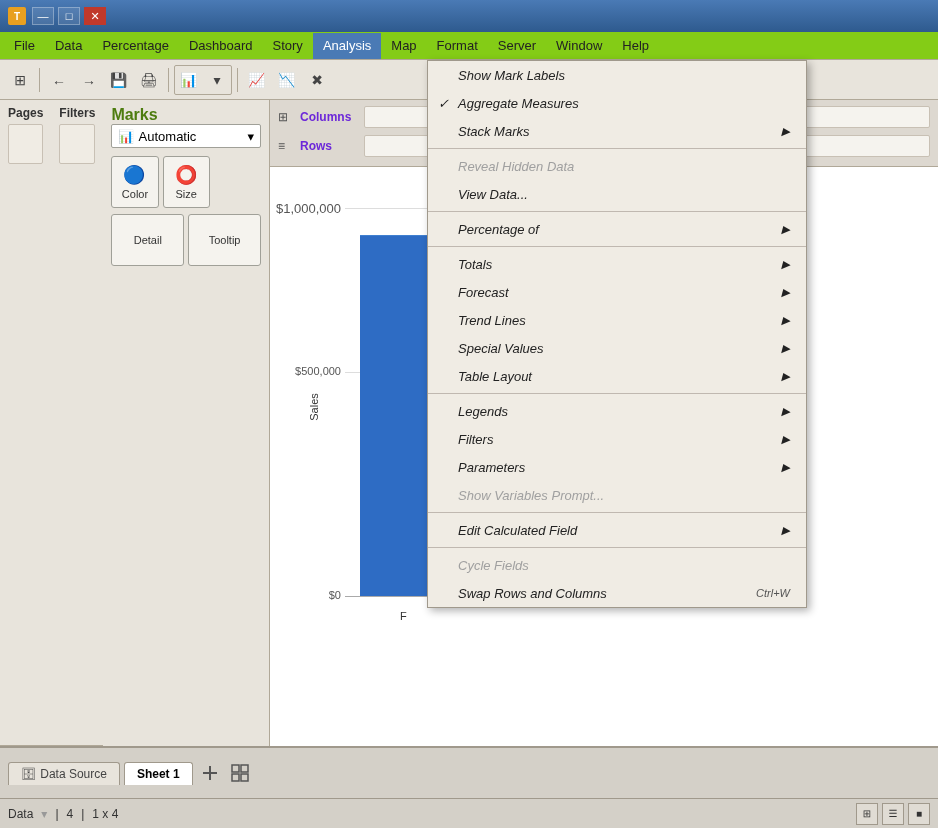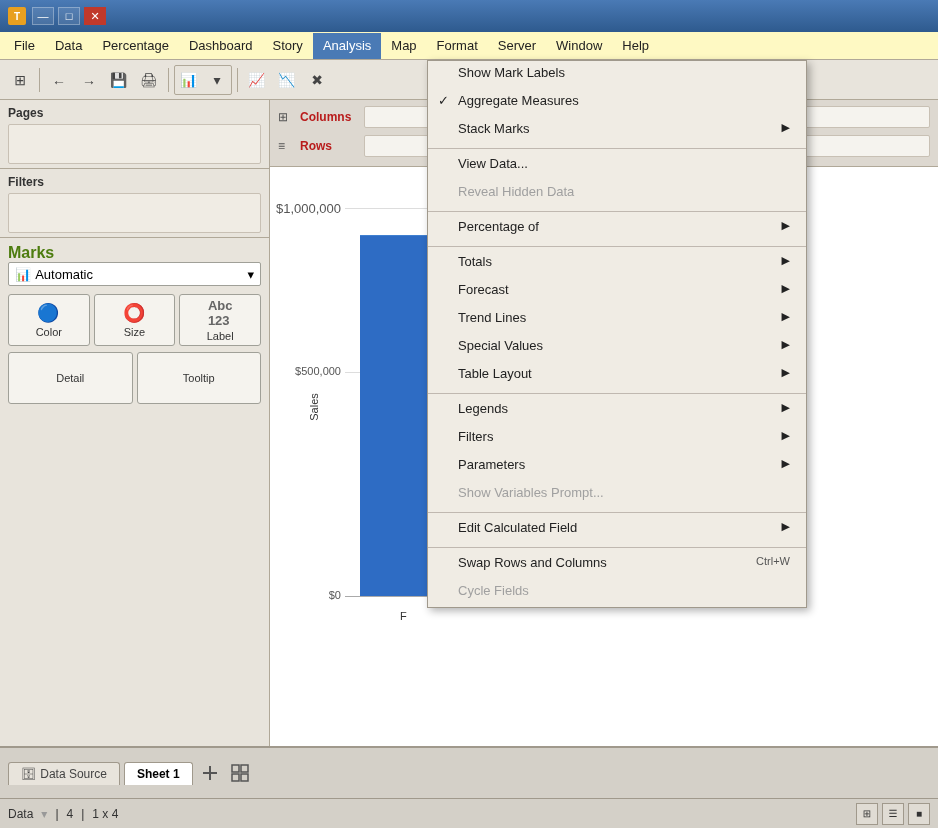--- a/index.html
+++ b/index.html
@@ -57,21 +57,21 @@
       background: rgba(255,255,255,0.1);
       color: white;
     }
     .title-btn.close-btn {
       background: #c0392b;
       border-color: #c0392b;
     }
 
     
     .menu-bar {
-      background: #fef9c3;
+      background: #84cc16;
       height: 28px;
       display: flex;
       align-items: center;
       padding: 0 4px;
       border-bottom: 1px solid #b0a898;
     }
     .menu-item {
       padding: 3px 10px;
       cursor: pointer;
       font-size: 13px;
@@ -125,21 +125,20 @@
       border: none;
       border-radius: 0;
     }
 
     
     .left-panel {
       width: 270px;
       background: #e8e4dc;
       border-right: 1px solid #b0a898;
       display: flex;
-      flex-direction: column;
       flex-shrink: 0;
     }
 
     .panel-section {
       padding: 6px 8px 4px 8px;
       border-bottom: 1px solid #b0a898;
     }
     .panel-label {
       font-size: 12px;
       color: #333;
@@ -159,21 +158,21 @@
       margin-bottom: 3px;
       gap: 4px;
     }
     .col-row-icon {
       font-size: 12px;
       color: #555;
       width: 18px;
     }
     .col-row-label {
       font-size: 12px;
-      color: #b91c1c;
+      color: #6d28d9;
       font-weight: 600;
       width: 60px;
     }
     .col-row-drop {
       flex: 1;
       height: 22px;
       background: #f5f3ee;
       border: 1px solid #c8c0b4;
       border-radius: 2px;
     }
@@ -320,26 +319,28 @@
       top: 60px;
       left: 427px;
       width: 380px;
       background: #f0ece4;
       border: 1px solid #a0998c;
       box-shadow: 3px 3px 8px rgba(0,0,0,0.3);
       z-index: 200;
     }
     .menu-item-row {
       display: flex;
+      align-items: center;
       padding: 4px 16px 4px 30px;
       cursor: pointer;
       font-size: 13px;
       color: #222;
       height: 28px;
       position: relative;
+      font-style: italic;
     }
     .menu-item-row:hover, .menu-item-row.highlighted {
       background: #3a6ab0;
       color: white;
     }
     .menu-item-row.disabled {
       color: #a0a0a0;
       cursor: default;
     }
     .menu-item-row .checkmark {
@@ -434,24 +435,20 @@
           <span style="margin-left:auto;">▾</span>
         </div>
         <div class="marks-buttons">
           <div class="mark-btn">
             <div class="mark-btn-icon">🔵</div>
             <span>Color</span>
           </div>
           <div class="mark-btn">
             <div class="mark-btn-icon">⭕</div>
             <span>Size</span>
-          </div>
-          <div class="mark-btn">
-            <div class="mark-btn-icon" style="font-size:13px;font-weight:bold;color:#666;">Abc<br>123</div>
-            <span>Label</span>
           </div>
         </div>
         <div class="mark-buttons-row2">
           <div class="mark-btn">
             <span>Detail</span>
           </div>
           <div class="mark-btn">
             <span>Tooltip</span>
           </div>
         </div>
@@ -552,27 +549,27 @@
     <span class="checkmark">✓</span>
     <span>Aggregate Measures</span>
   </div>
 
   <div class="menu-item-row">
     <span>Stack Marks</span>
     <span class="arrow">▶</span>
   </div>
   <div class="menu-separator"></div>
 
-  <div class="menu-item-row">
-    <span>View Data...</span>
-  </div>
-
   <div class="menu-item-row disabled">
     <span>Reveal Hidden Data</span>
   </div>
+
+  <div class="menu-item-row">
+    <span>View Data...</span>
+  </div>
   <div class="menu-separator"></div>
 
   <div class="menu-item-row">
     <span>Percentage of</span>
     <span class="arrow">▶</span>
   </div>
   <div class="menu-separator"></div>
 
   <div class="menu-item-row">
     <span>Totals</span>
@@ -620,21 +617,21 @@
   </div>
   <div class="menu-separator"></div>
 
 
   <div class="menu-item-row">
     <span>Edit Calculated Field</span>
     <span class="arrow">▶</span>
   </div>
   <div class="menu-separator"></div>
 
+  <div class="menu-item-row disabled">
+    <span>Cycle Fields</span>
+  </div>
+
   <div class="menu-item-row">
     <span>Swap Rows and Columns</span>
     <span class="shortcut">Ctrl+W</span>
   </div>
-
-  <div class="menu-item-row disabled">
-    <span>Cycle Fields</span>
-  </div>
 </div>
 
 </body></html>

